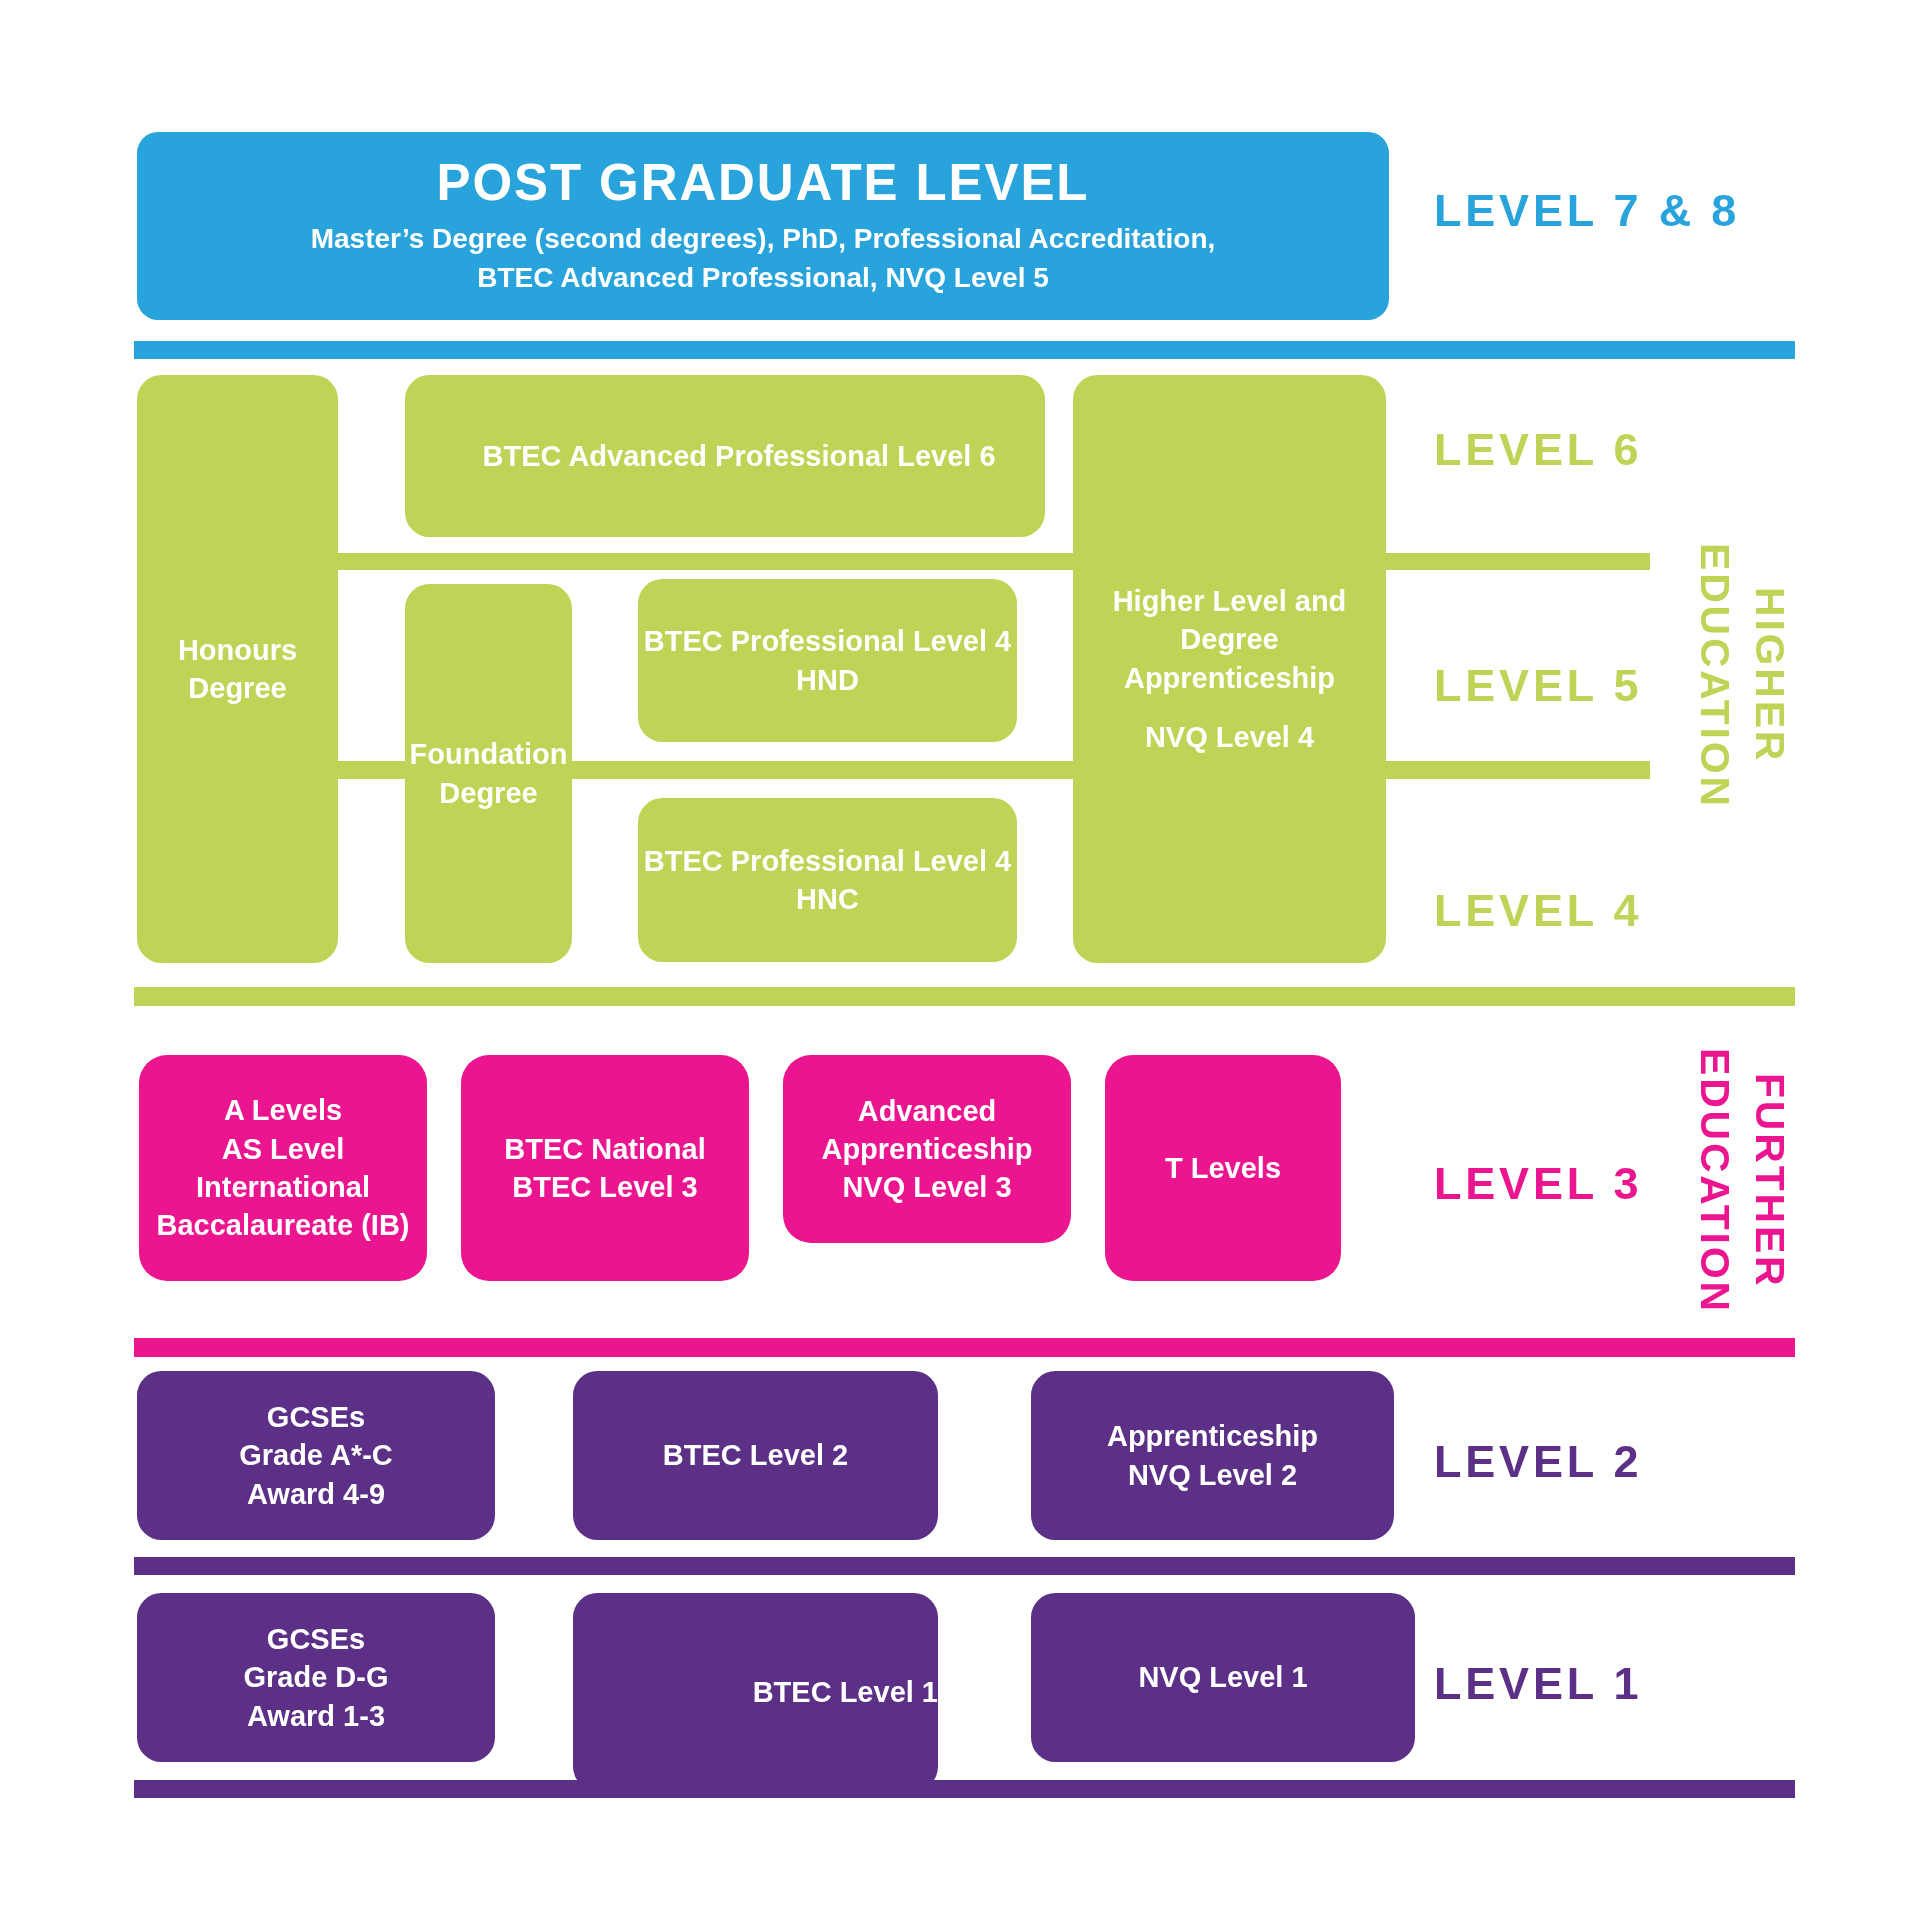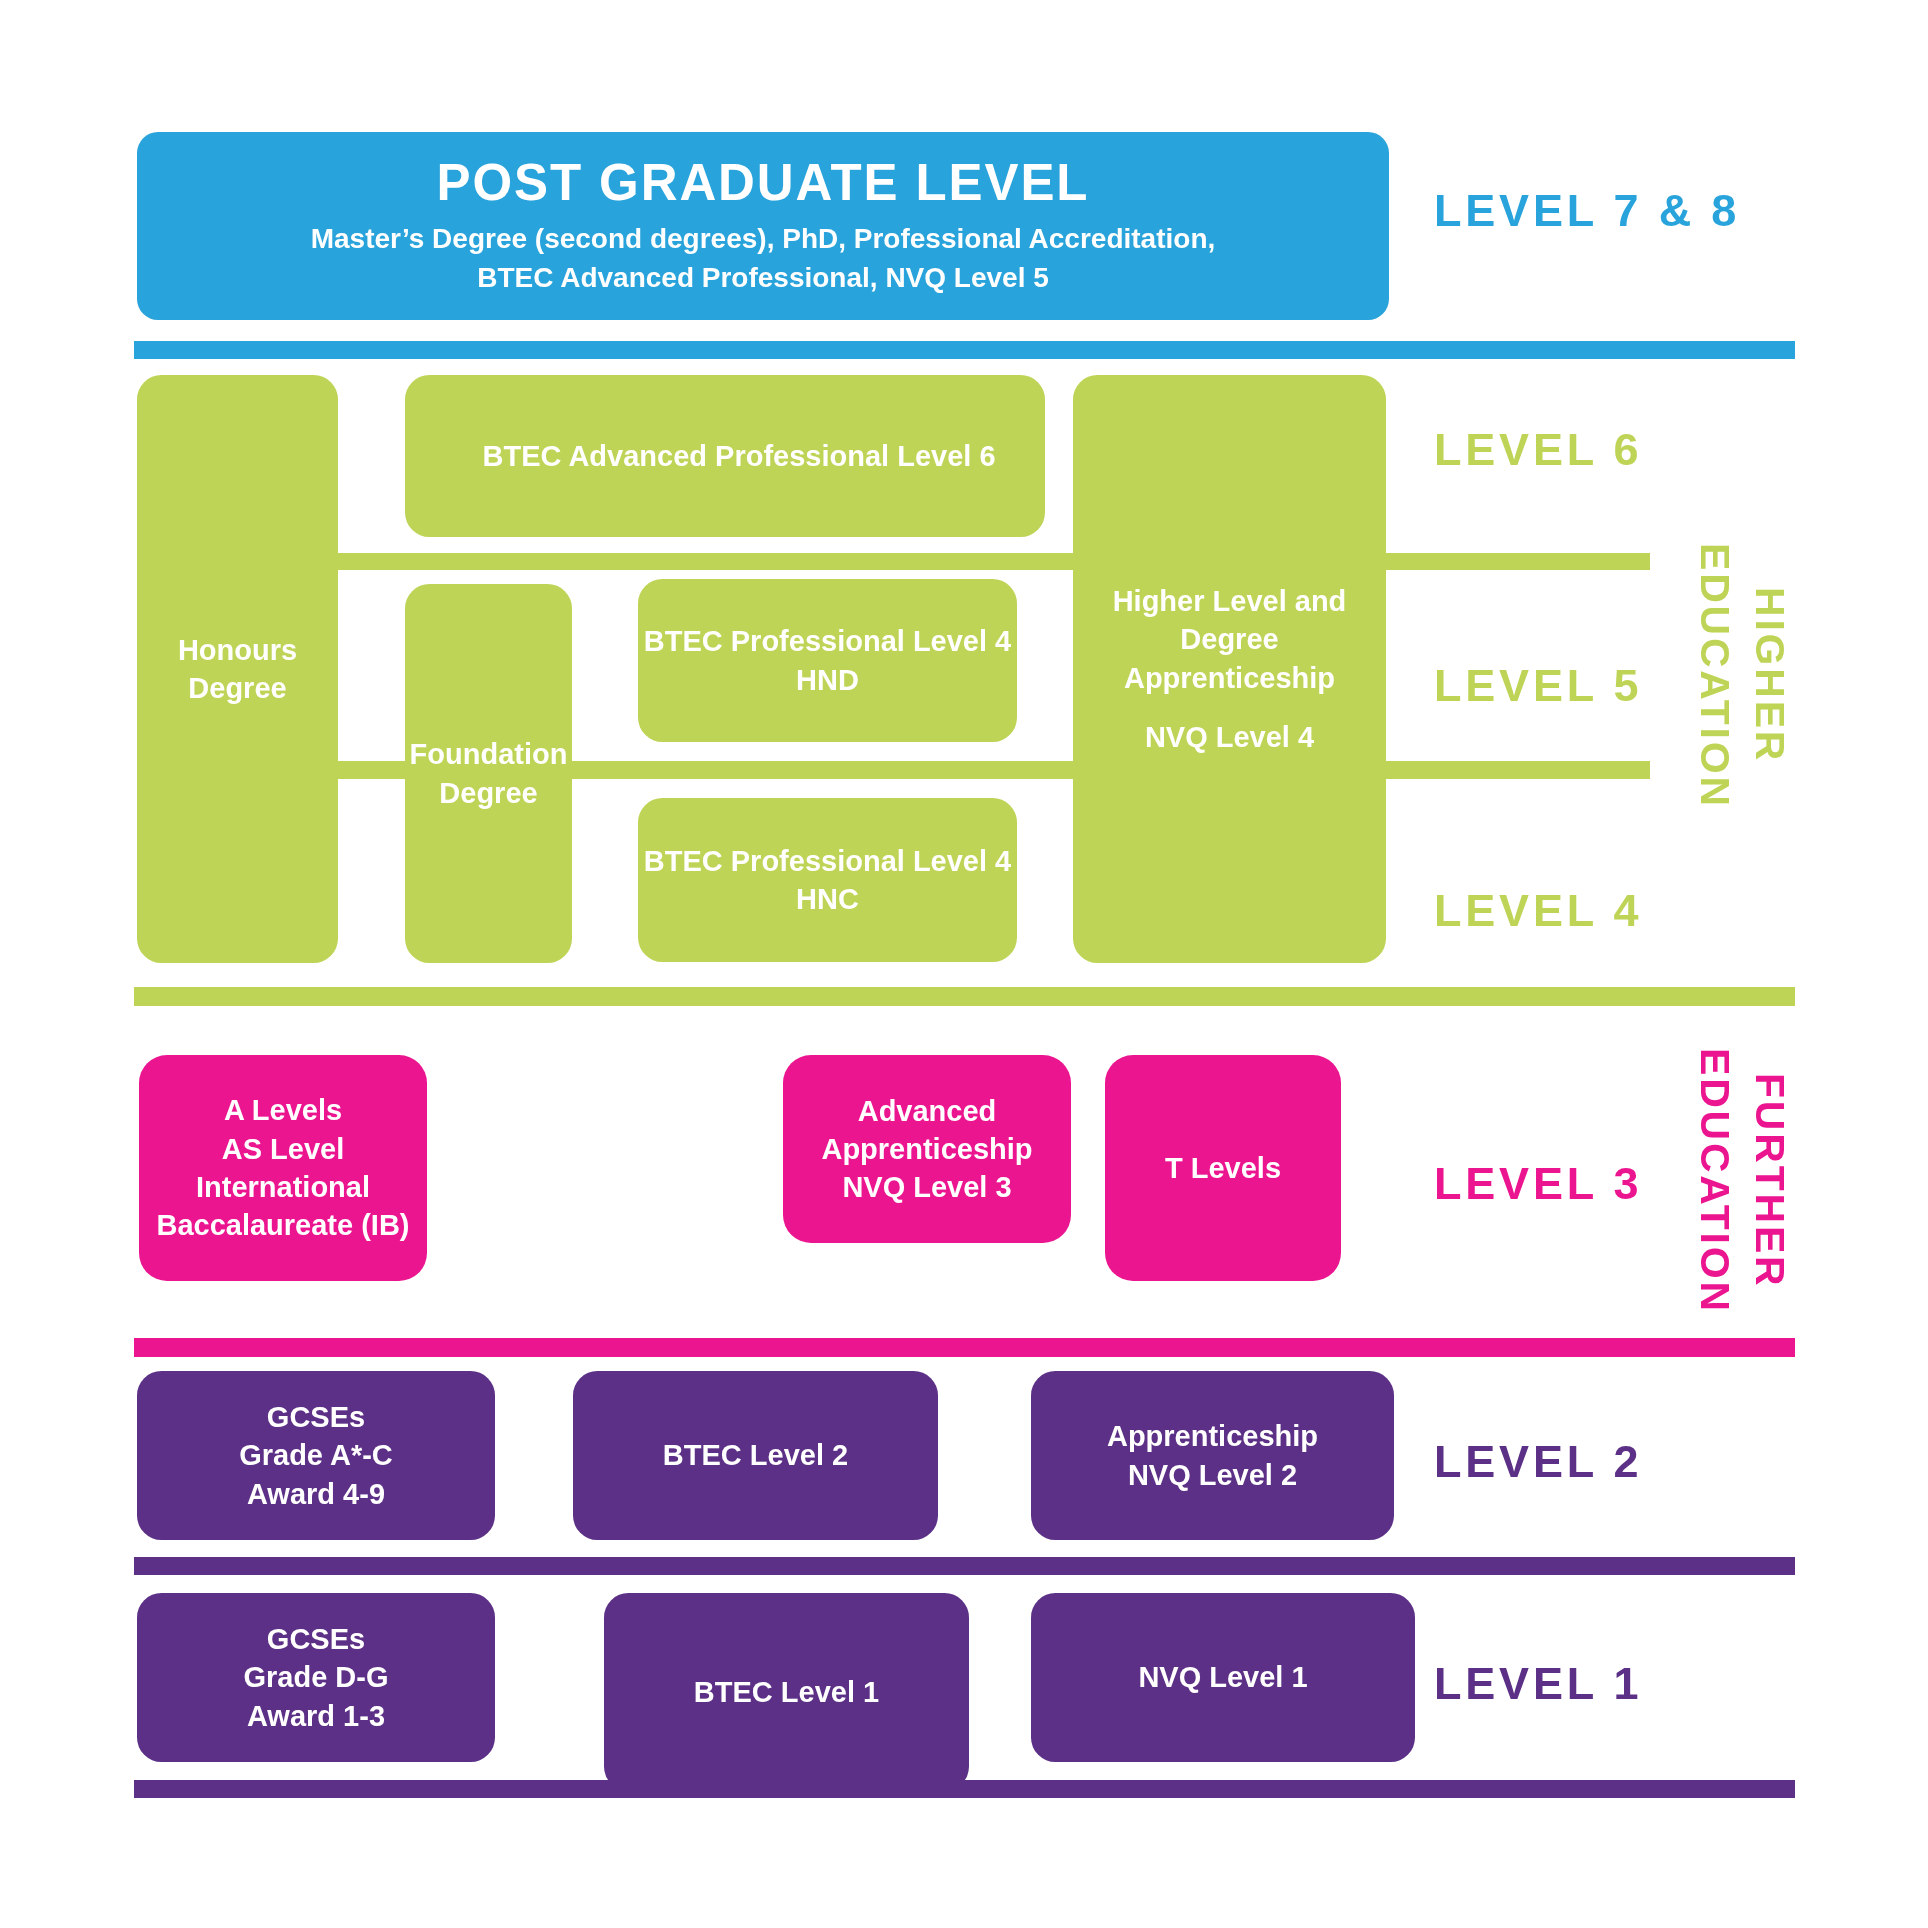--- a/index.html
+++ b/index.html
@@ -111,20 +111,24 @@
   </div>
 
   <div class="bar green-bg" style="left:134px;top:987px;width:1661px;height:19px;"></div>
 
   <div class="box pink-bg pbox" style="left:139px;top:1055px;width:288px;height:226px;">
     <div class="label">A Levels
 AS Level
 International
 Baccalaureate (IB)</div>
   </div>
+  <div class="box pink-bg pbox" style="left:461px;top:1055px;width:288px;height:226px;">
+    <div class="label">BTEC National
+BTEC Level 3</div>
+  </div>
   <div class="box pink-bg pbox" style="left:783px;top:1055px;width:288px;height:188px;">
     <div class="label">Advanced
 Apprenticeship
 NVQ Level 3</div>
   </div>
   <div class="box pink-bg pbox" style="left:1105px;top:1055px;width:236px;height:226px;">
     <div class="label">T Levels</div>
   </div>
 
   <div class="level-label pink-text" style="left:1434px;top:1158px;">LEVEL 3</div>
@@ -149,21 +153,21 @@
 NVQ Level 2</div>
   </div>
   <div class="level-label purple-text" style="left:1434px;top:1436px;">LEVEL 2</div>
   <div class="bar purple-bg" style="left:134px;top:1557px;width:1661px;height:18px;"></div>
 
   <div class="box purple-bg vbox" style="left:137px;top:1593px;width:358px;height:169px;">
     <div class="label">GCSEs
 Grade D-G
 Award 1-3</div>
   </div>
-  <div class="box purple-bg vbox" style="left:604px;top:1593px;width:365px;height:198px;">
+  <div class="box purple-bg vbox" style="left:573px;top:1593px;width:365px;height:198px;align-items:flex-end;">
     <div class="label">BTEC Level 1</div>
   </div>
   <div class="box purple-bg vbox" style="left:1031px;top:1593px;width:384px;height:169px;">
     <div class="label">NVQ Level 1</div>
   </div>
   <div class="level-label purple-text" style="left:1434px;top:1658px;">LEVEL 1</div>
   <div class="bar purple-bg" style="left:134px;top:1780px;width:1661px;height:18px;"></div>
 
 </div>
 

